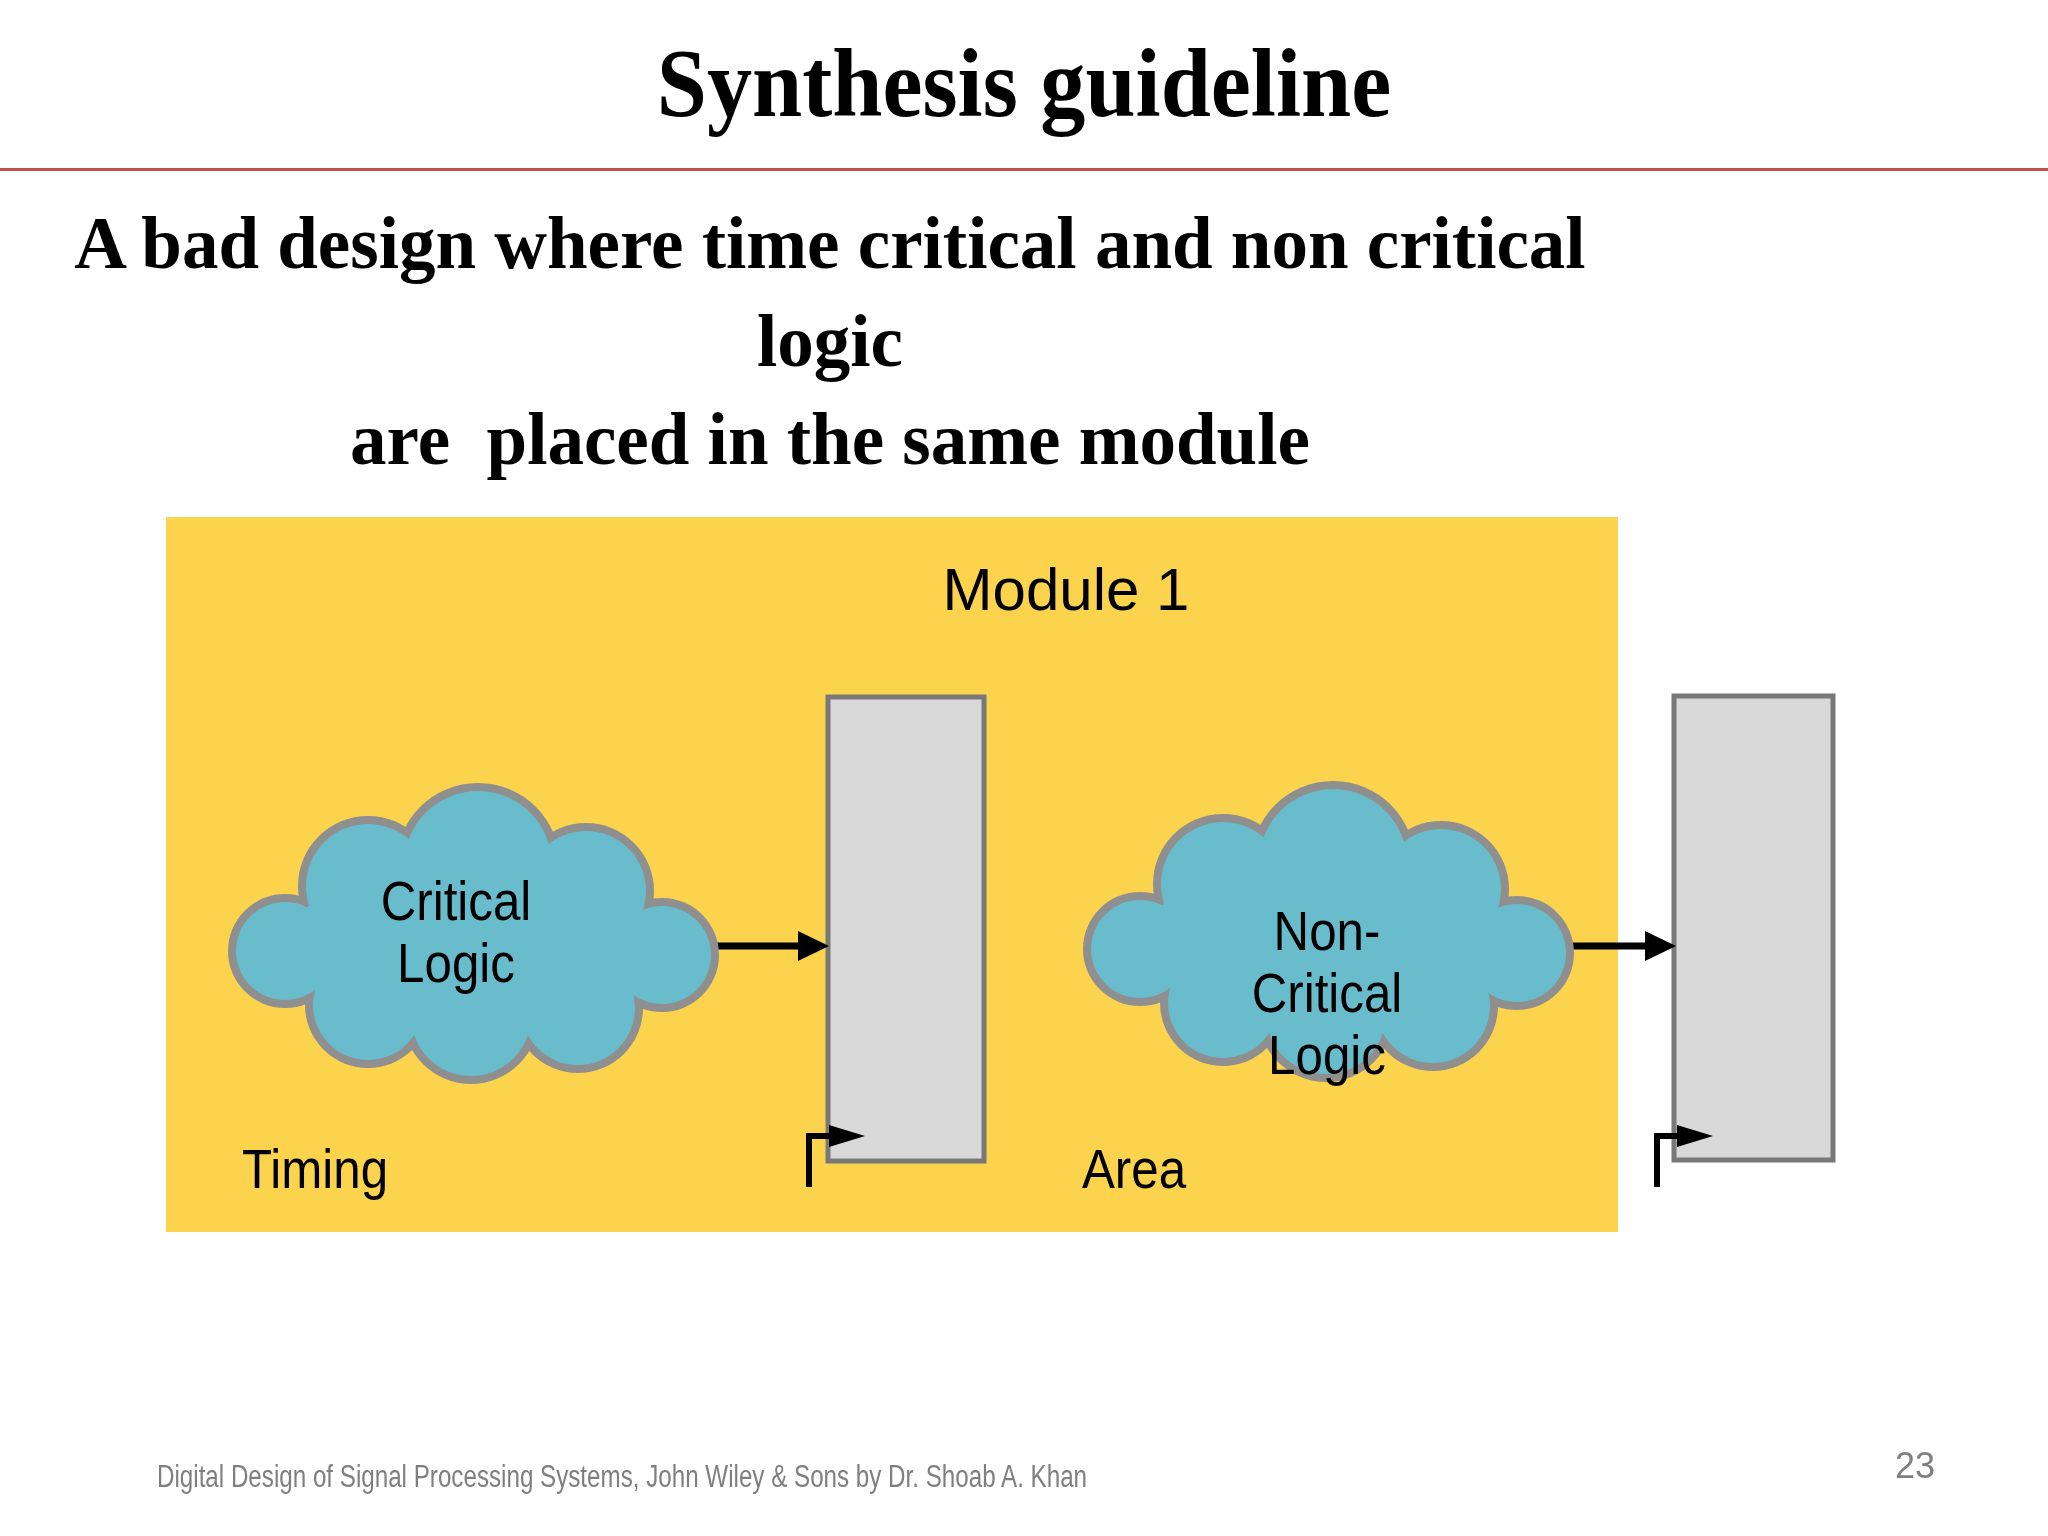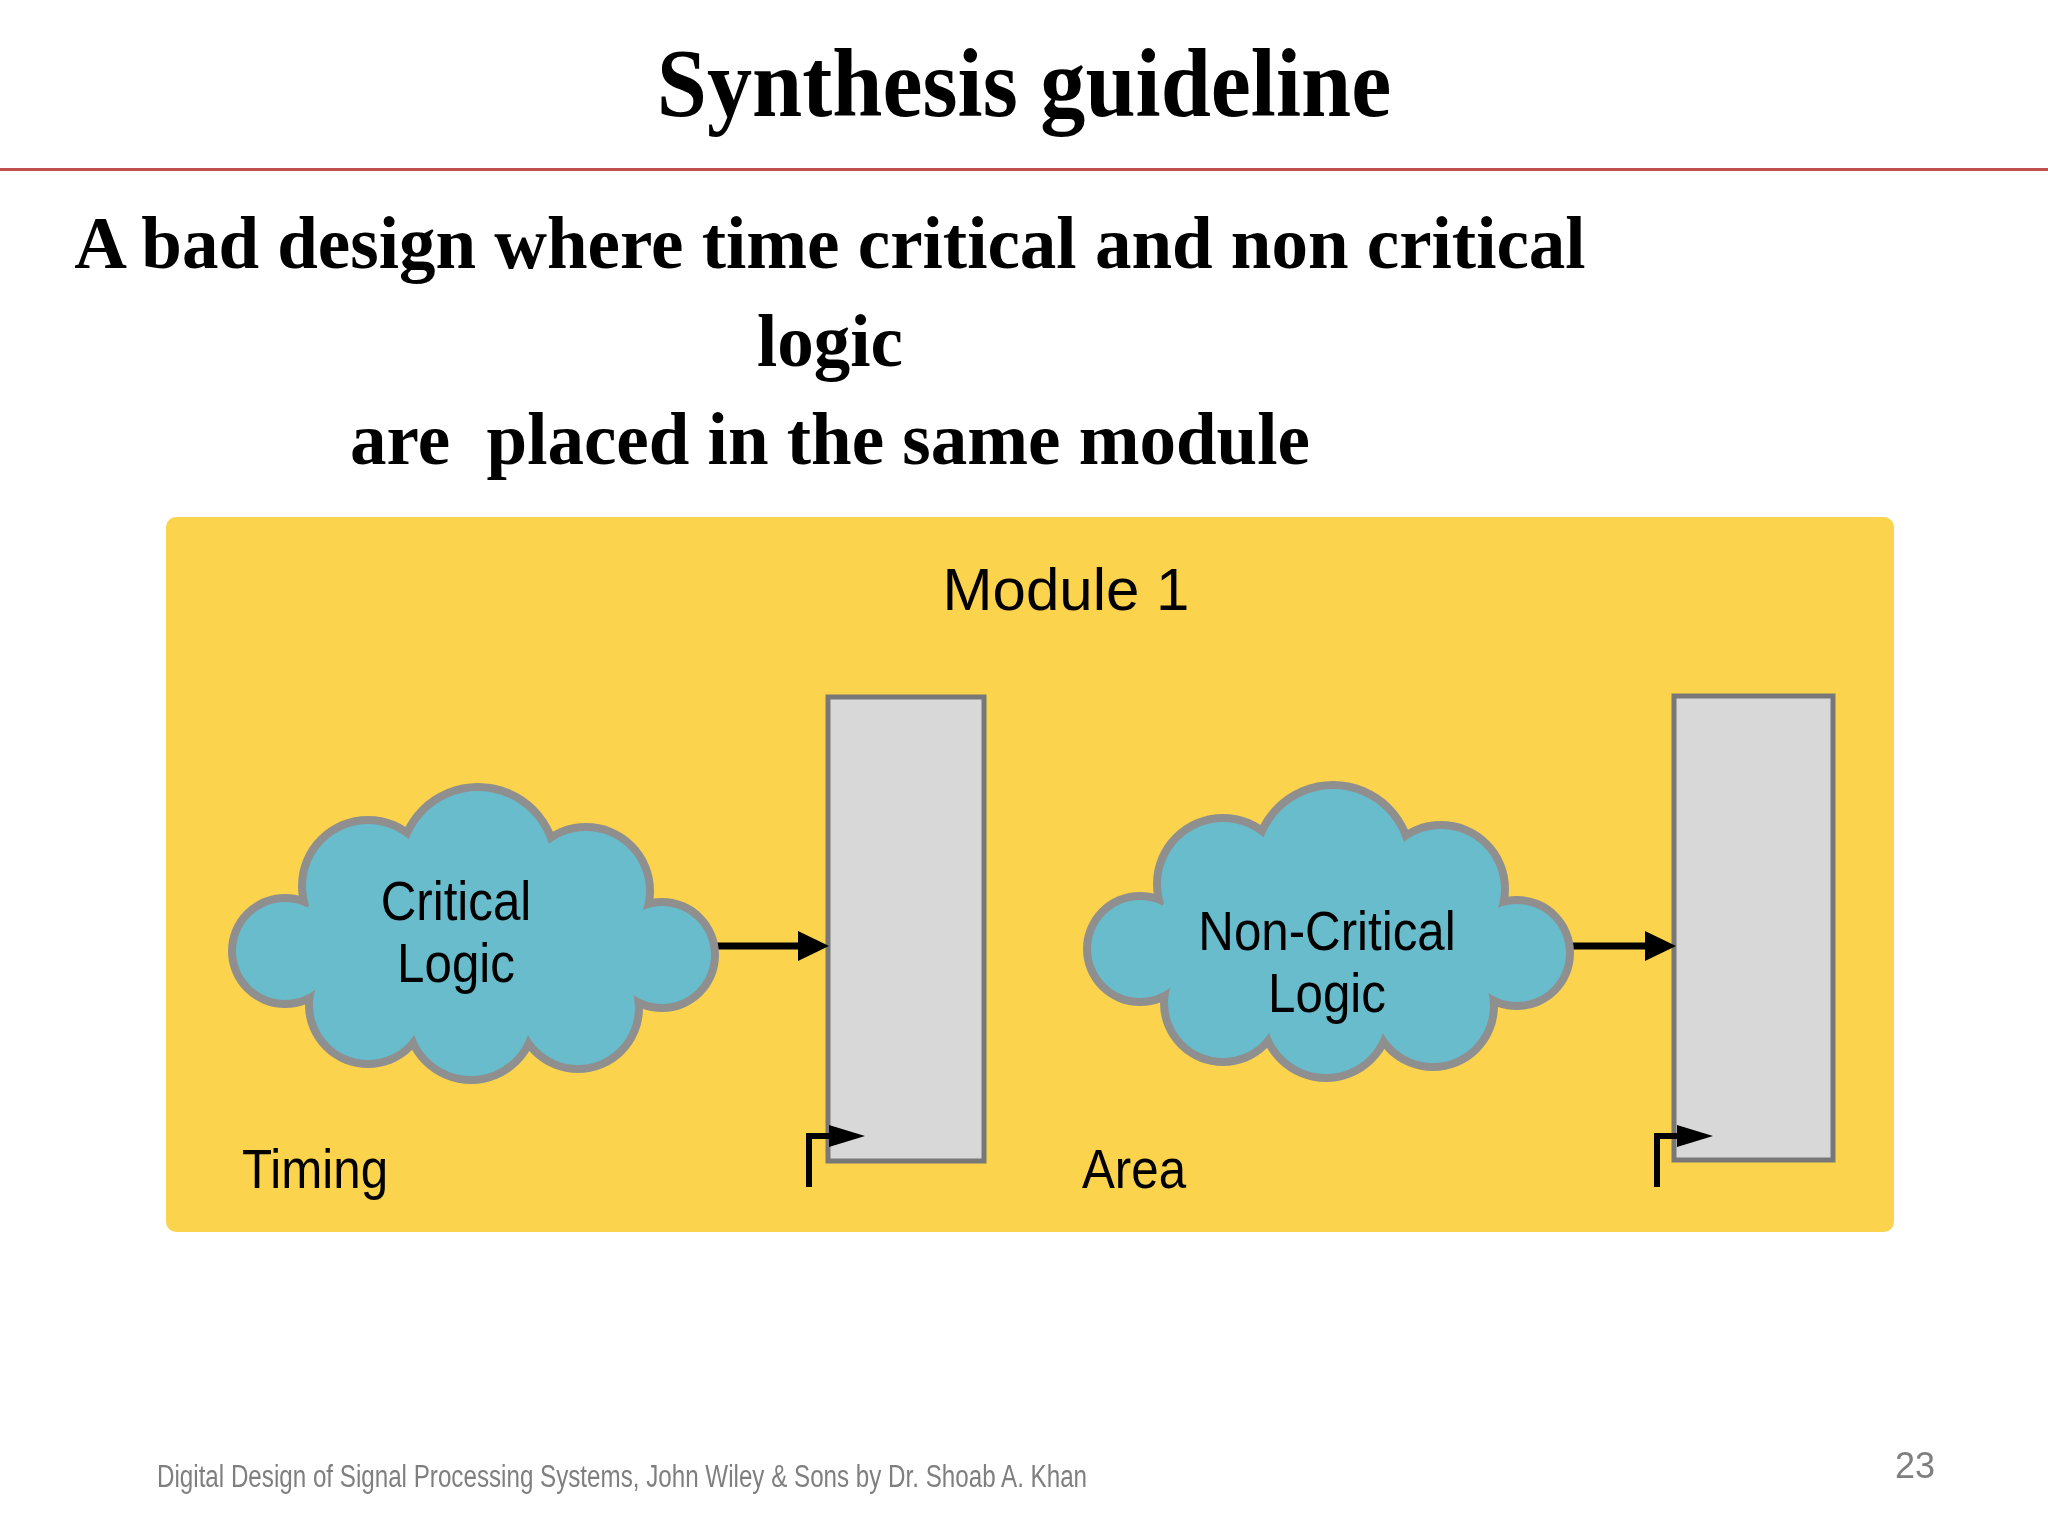--- a/index.html
+++ b/index.html
@@ -20,23 +20,22 @@
     background:var(--divider-red,#C0504D);
   }
   .subtitle{
     position:absolute;top:195px;left:0;width:1660px;
     font-family:"Liberation Serif",serif;font-weight:bold;
     font-size:73px;line-height:98px;text-align:center;
     white-space:pre-wrap;
   }
   
   .module-box{
-    position:absolute;left:166px;top:517px;width:1728px;height:715px;
+    position:absolute;left:166px;top:517px;width:1452px;height:715px;
     background:var(--module-bg,#FBD34D);
-    border-radius:10px;
   }
   .module-box svg{position:absolute;left:0;top:0;}
   .module-label{
     position:absolute;left:900px;top:41px;transform:translateX(-50%);
     font-size:60px;line-height:64px;white-space:nowrap;
   }
   .cloud-label{
     position:absolute;transform:translateX(-50%) scaleX(0.88);
     transform-origin:center top;
     font-size:56px;line-height:62px;text-align:center;white-space:pre-line;

